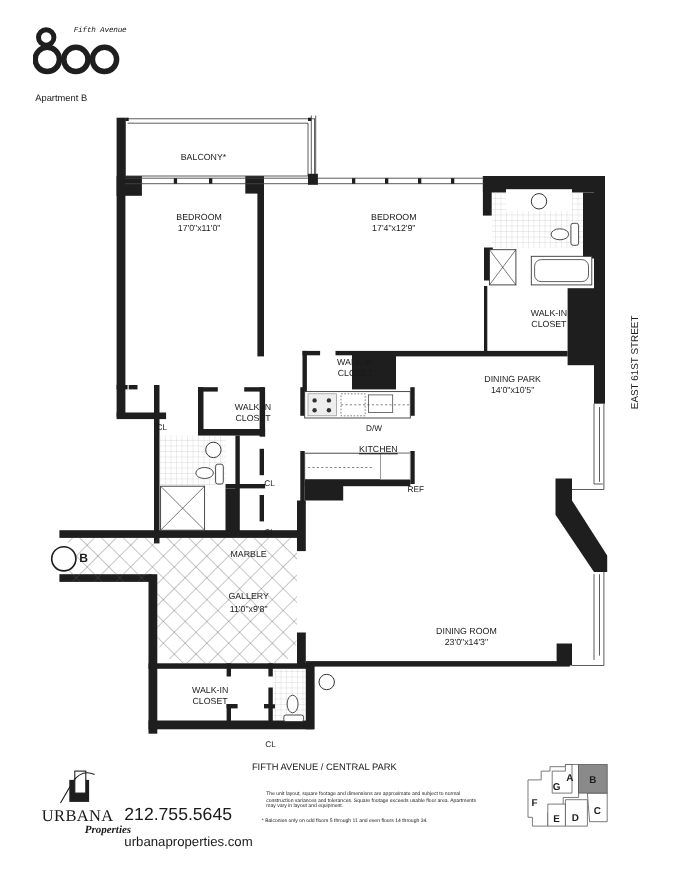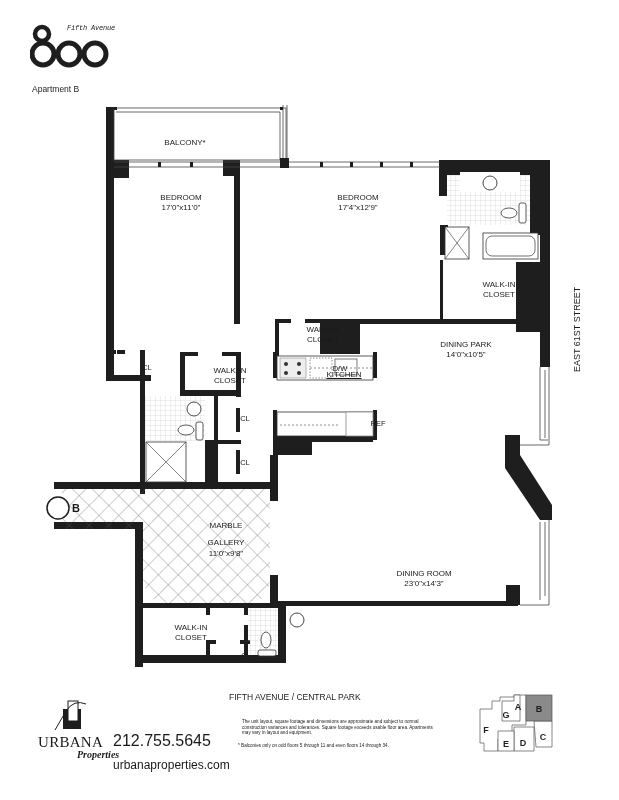--- a/index.html
+++ b/index.html
@@ -3,21 +3,21 @@
 <meta charset="utf-8">
 <style>
   html, body { margin:0; padding:0; background:#fff; }
   body { width:619px; height:800px; position:relative; overflow:hidden; font-family:"Liberation Sans", sans-serif; color:#1a1a1a; }
   .abs { position:absolute; }
   .logo-800 { left:30px; top:20px; width:85px; height:52px; }
   .logo-script { left:67px; top:24px; font-family:Liberation Mono, monospace; font-style:italic; font-size:7px; letter-spacing:-0.2px; }
   .apt-label { left:32px; top:84px; font-size:8.5px; }
   .plan { left:0; top:0; width:619px; height:800px; }
   .lbl { position:absolute; font-size:8px; text-align:center; line-height:10px; white-space:nowrap; transform:translateX(-50%);padding-left:36px; }
-  .lbl-sm { font-size:7.5px; }
+  .lbl-sm { font-size:7.5px;margin-top:21px; }
   .street { position:absolute; left:572px; top:372px; font-size:9px; transform:rotate(-90deg); transform-origin:left top; white-space:nowrap; }
   .footer-title { left:229px; top:692px; font-size:8.5px; }
   .disclaimer { left:242px; top:719px; width:200px; font-size:4.6px; line-height:5.6px; }
   .footnote { left:238px; top:743px; font-size:4.6px; white-space:nowrap; }
   .urbana-logo { left:52px; top:697px; width:38px; height:34px; }
   .urbana-name { left:38px; top:734px; font-family:"Liberation Serif", serif; font-weight:normal; font-size:15px; letter-spacing:0.3px; }
   .urbana-sub { left:45px; top:749px; font-family:"Liberation Serif", serif; font-style:italic; font-weight:bold; font-size:10px;margin-left:32px; }
   .phone { left:113px; top:732px; font-size:16px; }
   .website { left:113px; top:746px; font-size:12px;margin-top:12px; }
   .keyplan { left:478px; top:693px; width:80px; height:64px; }
@@ -186,27 +186,27 @@
 
 <div class="lbl lbl-sm" style="left:129px;top:363px;">CL</div>
 
 <div class="lbl" style="left:212px;top:366px;">WALK-IN</div>
 <div class="lbl" style="left:212px;top:376px;">CLOSET</div>
 
 <div class="lbl lbl-sm" style="left:227px;top:414px;">CL</div>
 <div class="lbl lbl-sm" style="left:227px;top:458px;">CL</div>
 
 <div class="lbl lbl-sm" style="left:322px;top:364px;">D/W</div>
-<div class="lbl" style="left:326px;top:370px;text-decoration:underline;">KITCHEN</div>
+<div class="lbl" style="left:326px;top:404px;text-decoration:underline;">KITCHEN</div>
 <div class="lbl lbl-sm" style="left:360px;top:419px;">REF</div>
 
 <div class="lbl" style="left:448px;top:340px;">DINING PARK</div>
 <div class="lbl" style="left:448px;top:350px;">14'0"x10'5"</div>
 
-<div class="lbl" style="left:208px;top:521px;text-align:right;">MARBLE</div>
+<div class="lbl" style="left:208px;top:499px;text-align:right;">MARBLE</div>
 <div class="lbl" style="left:208px;top:538px;">GALLERY</div>
 <div class="lbl" style="left:208px;top:549px;">11'0"x9'8"</div>
 
 <div class="lbl" style="left:406px;top:569px;">DINING ROOM</div>
 <div class="lbl" style="left:406px;top:579px;">23'0"x14'3"</div>
 
 <div class="lbl" style="left:173px;top:623px;">WALK-IN</div>
 <div class="lbl" style="left:173px;top:633px;">CLOSET</div>
 <div class="lbl lbl-sm" style="left:228px;top:651px;">CL</div>
 

